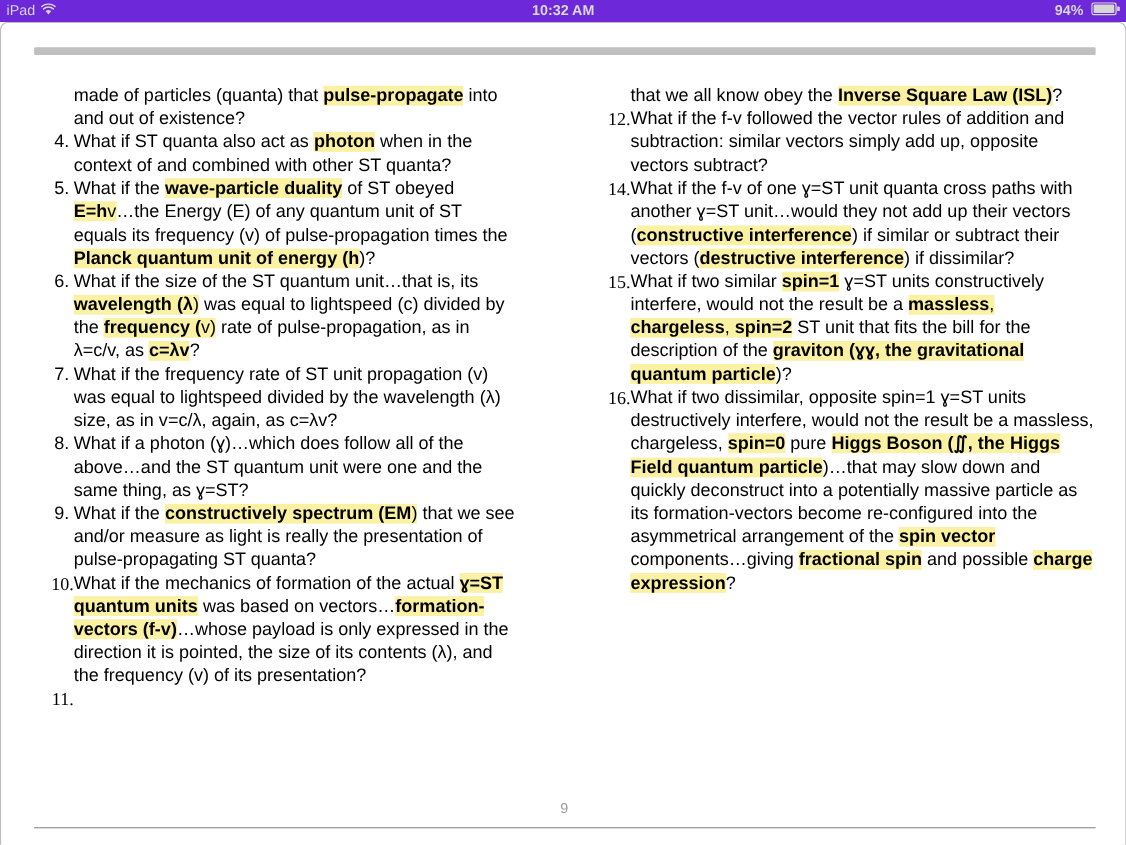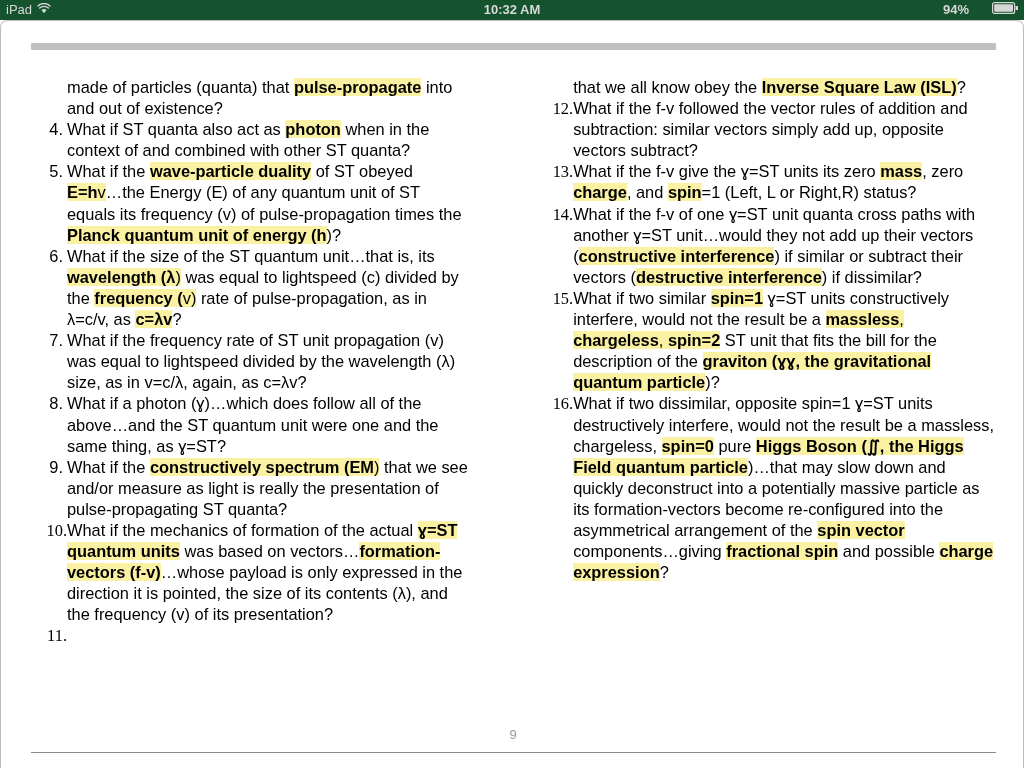--- a/index.html
+++ b/index.html
@@ -8,40 +8,40 @@
     width: 1024px; height: 768px;
     overflow: hidden;
     background: #ffffff;
     font-family: "Liberation Sans", sans-serif;
   }
 
   
   #status-bar {
     position: absolute; top: 0; left: 0;
     width: 1024px; height: 20px;
-    background: #14532d;
+    background: #6d28d9;
     color: #d6d6d6;
     font-size: 13px;
     line-height: 20px;
     display: flex;
     align-items: center;
   }
   .sb-left {
     position: absolute; left: 6px; top: 0;
     display: flex; align-items: center; gap: 5px;
     height: 20px;
   }
   .sb-center {
     position: absolute; left: 0; width: 1024px; top: 0;
     text-align: center; height: 20px; line-height: 20px;
     font-weight: bold; font-size: 13px; color: #d9d9d9;
   }
   .sb-right {
     position: absolute; right: 6px; top: 0;
-    display: flex; align-items: center; gap: 23px;
+    display: flex; align-items: center; gap: 7px;
     height: 20px;
   }
   .device-label { font-size: 13px; color: #d6d6d6; }
   .wifi-icon { display:block; }
   .battery-pct { font-size: 13px; font-weight: bold; color:#d6d6d6; }
   .battery-icon { display:block; }
 
   
   #reader-sheet {
     position: absolute;
@@ -166,21 +166,20 @@
           <li class="qitem"><span class="num">8.</span><span>What if a photon (ɣ)…which does follow all of the above…and the ST quantum unit were one and the same thing, as ɣ=ST?</span></li>
           <li class="qitem"><span class="num">9.</span><span>What if the </span><span class="hl">constructively spectrum (EM</span><span class="hl-plain">)</span><span> that we see and/or measure as light is really the presentation of pulse-propagating ST quanta?</span></li>
           <li class="qitem wide-num"><span class="num">10.</span><span>What if the mechanics of formation of the actual </span><span class="hl">ɣ=ST quantum units</span><span> was based on vectors…</span><span class="hl">formation-vectors (f-v)</span><span>…whose payload is only expressed in the direction it is pointed, the size of its contents (λ), and the frequency (v) of its presentation?</span></li>
           <li class="qitem wide-num"><span class="num">11.</span></li>
         </ol>
     </div>
     <div class="doc-column col-right">
       <ol class="qlist" id="list-right">
           <li class="qitem cont"><span>that we all know obey the </span><span class="hl">Inverse Square Law (ISL)</span><span>?</span></li>
           <li class="qitem wide-num"><span class="num">12.</span><span>What if the f-v followed the vector rules of addition and subtraction: similar vectors simply add up, opposite vectors subtract?</span></li>
-          <li class="qitem wide-num"><span class="num">13.</span><span>What if the f-v give the ɣ=ST units its zero </span><span class="hl">mass</span><span>, zero </span><span class="hl">charge</span><span>, and </span><span class="hl">spin</span><span>=1 (Left, L or Right,R) status?</span></li>
           <li class="qitem wide-num"><span class="num">14.</span><span>What if the f-v of one ɣ=ST unit quanta cross paths with another ɣ=ST unit…would they not add up their vectors (</span><span class="hl">constructive interference</span><span>)</span><span> if similar or subtract their vectors (</span><span class="hl">destructive interference</span><span>) if dissimilar?</span></li>
           <li class="qitem wide-num"><span class="num">15.</span><span>What if two similar </span><span class="hl">spin=1</span><span> ɣ=ST units constructively interfere, would not the result be a </span><span class="hl">massless</span><span class="hl-plain">, </span><span class="hl">chargeless</span><span class="hl-plain">, </span><span class="hl">spin=2</span><span> ST unit that fits the bill for the description of the </span><span class="hl">graviton (ɣɣ, the gravitational quantum particle</span><span>)?</span></li>
           <li class="qitem wide-num"><span class="num">16.</span><span>What if two dissimilar, opposite spin=1 ɣ=ST units destructively interfere, would not the result be a massless, chargeless, </span><span class="hl">spin=0</span><span> pure </span><span class="hl">Higgs Boson (∬, the Higgs Field quantum particle</span><span>)…that may slow down and quickly deconstruct into a potentially massive particle as its formation-vectors become re-configured into the asymmetrical arrangement of the </span><span class="hl">spin vector</span><span> components…giving </span><span class="hl">fractional spin</span><span> and possible </span><span class="hl">charge expression</span><span>?</span></li>
         </ol>
     </div>
   </div>
 
   <div id="page-number">9</div>
   <div id="footer-rule"></div>
 </div>

